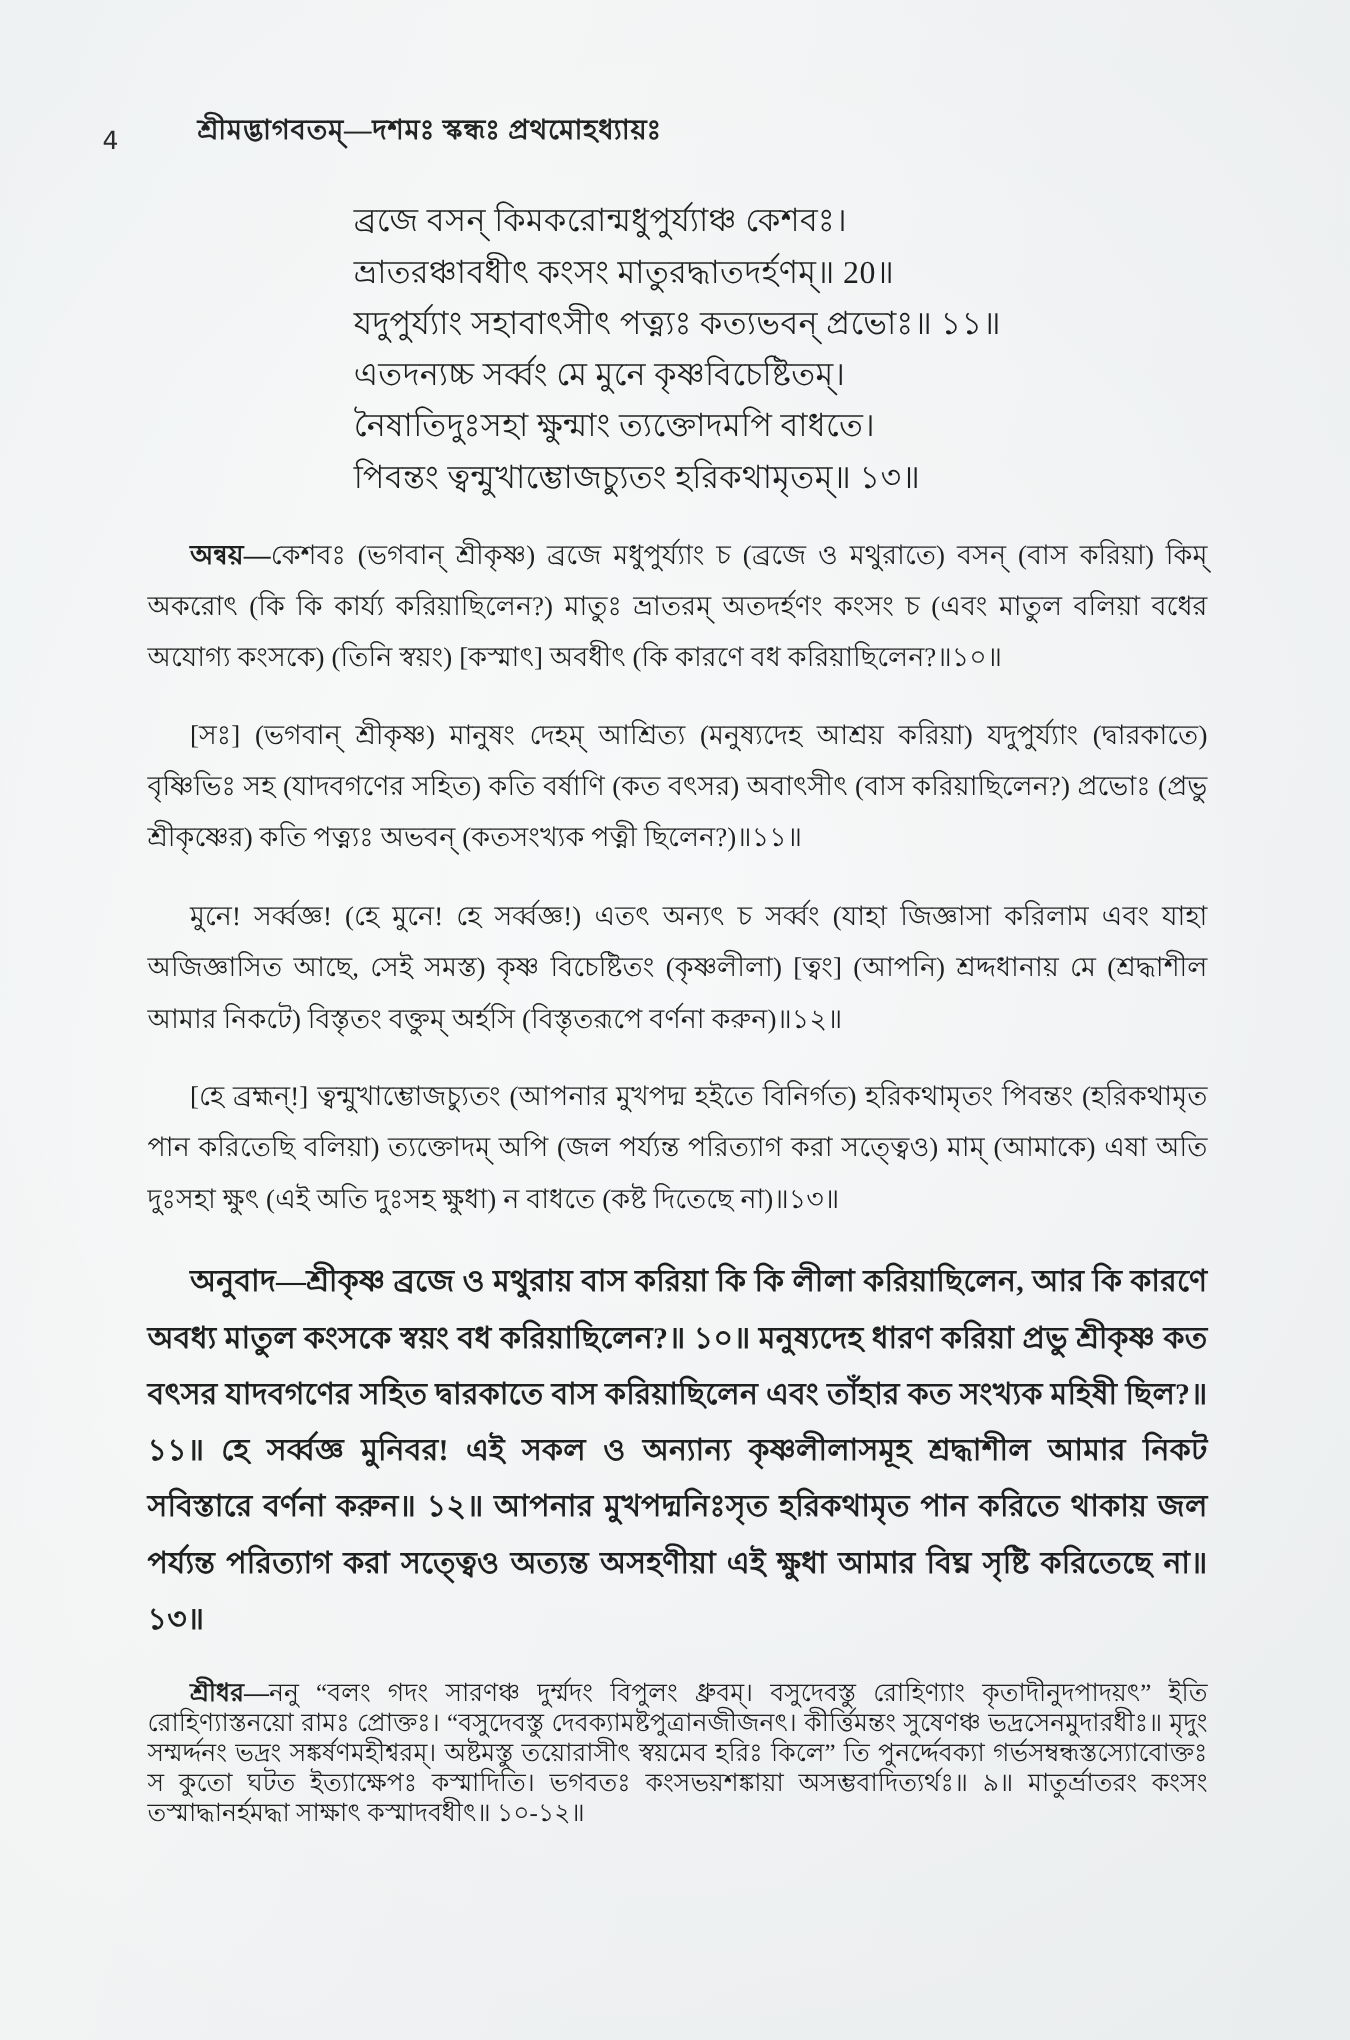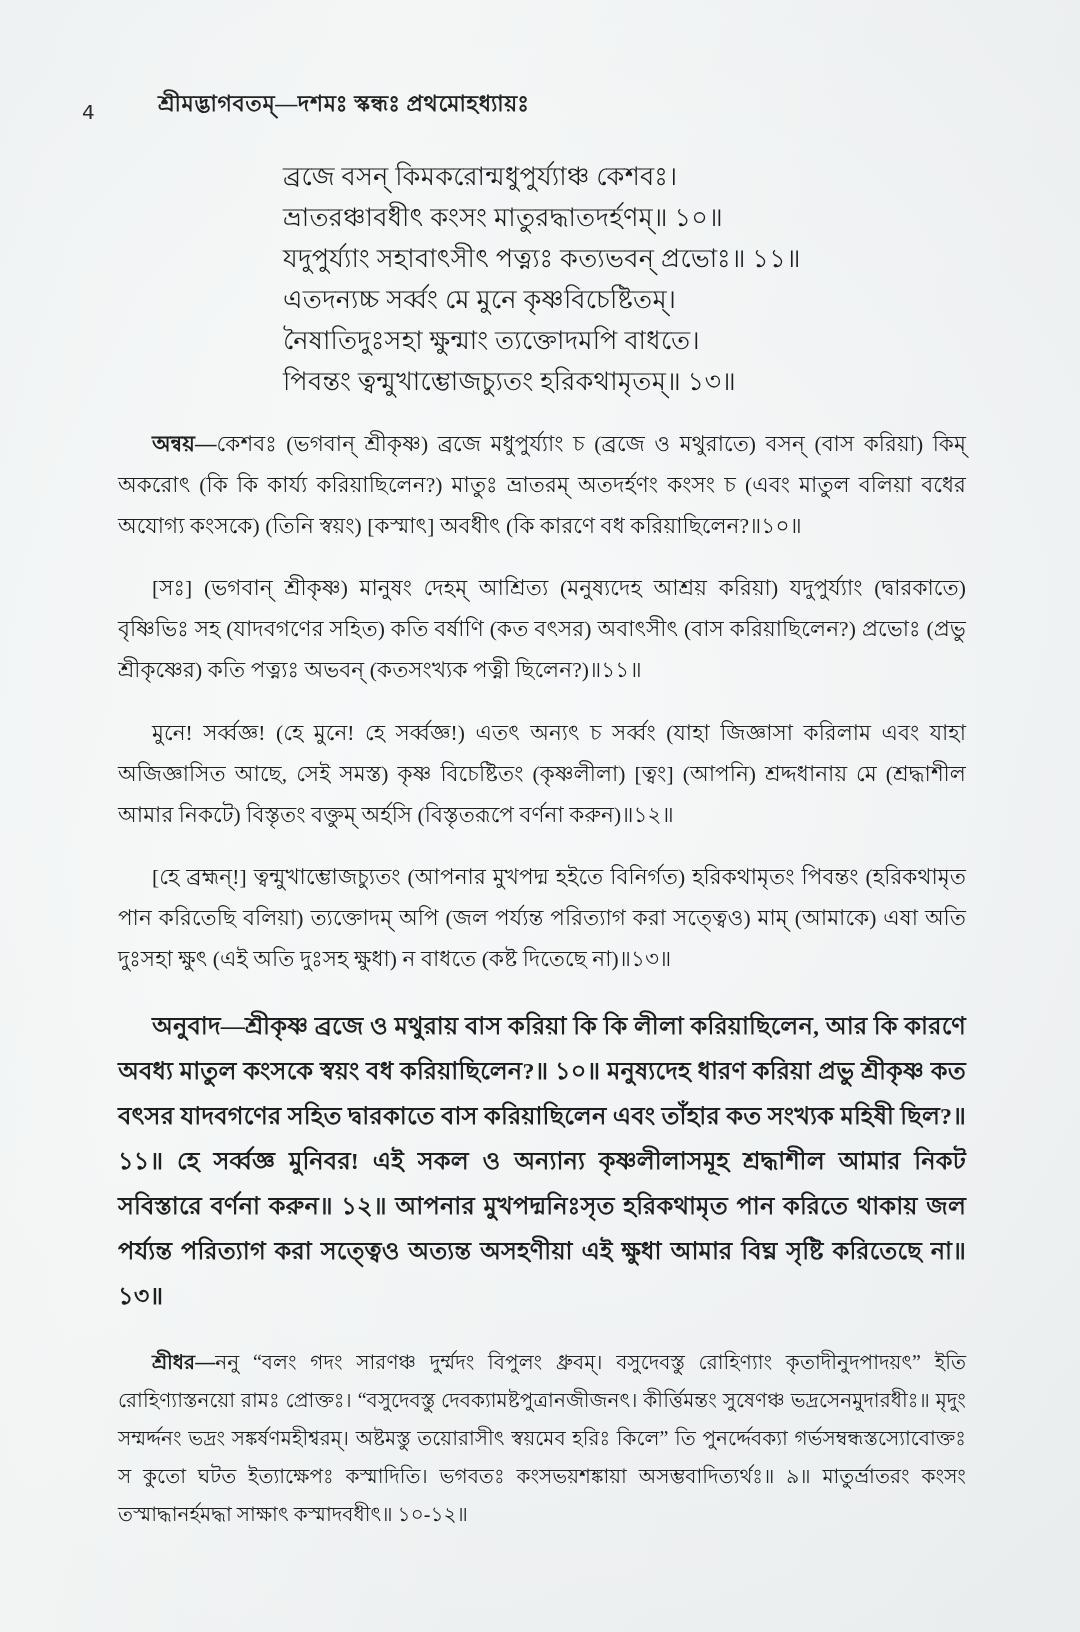--- a/index.html
+++ b/index.html
@@ -103,21 +103,21 @@
   .translation {
     margin-top: 22px;
   }
 
   
   .commentary {
     margin-top: 24px;
   }
   .commentary .para {
     font-size: 20px;
-    line-height: 38px;
+    line-height: 24px;
     letter-spacing: 0.05px;
   }
   .commentary .para .lead {
     font-weight: bold;
   }
 </style>
 </head>
 <body>
 
 <div class="paper"></div>
@@ -125,21 +125,21 @@
 <div class="page">
   <div class="content">
 
     <div class="runhead">
       <span class="folio">4</span>
       <span class="runhead-title">শ্রীমদ্ভাগবতম্—দশমঃ স্কন্ধঃ প্রথমোহধ্যায়ঃ</span>
     </div>
 
     <div class="verses">
       <div class="verse-line">ব্রজে বসন্ কিমকরোন্মধুপুর্য্যাঞ্চ কেশবঃ।</div>
-      <div class="verse-line">ভ্রাতরঞ্চাবধীৎ কংসং মাতুরদ্ধাতদর্হণম্॥ ১০॥</div>
+      <div class="verse-line">ভ্রাতরঞ্চাবধীৎ কংসং মাতুরদ্ধাতদর্হণম্॥ 20॥</div>
       <div class="verse-line">যদুপুর্য্যাং সহাবাৎসীৎ পত্ন্যঃ কত্যভবন্ প্রভোঃ॥ ১১॥</div>
       <div class="verse-line">এতদন্যচ্চ সর্ব্বং মে মুনে কৃষ্ণবিচেষ্টিতম্।</div>
       <div class="verse-line">নৈষাতিদুঃসহা ক্ষুন্মাং ত্যক্তোদমপি বাধতে।</div>
       <div class="verse-line">পিবন্তং ত্বন্মুখাম্ভোজচ্যুতং হরিকথামৃতম্॥ ১৩॥</div>
     </div>
 
     <div class="prose">
       <p class="para"><span class="lead">অন্বয়—</span><span>কেশবঃ (ভগবান্ শ্রীকৃষ্ণ) ব্রজে মধুপুর্য্যাং চ (ব্রজে ও মথুরাতে) বসন্ (বাস করিয়া) কিম্ অকরোৎ (কি কি কার্য্য করিয়াছিলেন?) মাতুঃ ভ্রাতরম্ অতদর্হণং কংসং চ (এবং মাতুল বলিয়া বধের অযোগ্য কংসকে) (তিনি স্বয়ং) [কস্মাৎ] অবধীৎ (কি কারণে বধ করিয়াছিলেন?॥১০॥</span></p>
       <p class="para"><span>[সঃ] (ভগবান্ শ্রীকৃষ্ণ) মানুষং দেহম্ আশ্রিত্য (মনুষ্যদেহ আশ্রয় করিয়া) যদুপুর্য্যাং (দ্বারকাতে) বৃষ্ণিভিঃ সহ (যাদবগণের সহিত) কতি বর্ষাণি (কত বৎসর) অবাৎসীৎ (বাস করিয়াছিলেন?) প্রভোঃ (প্রভু শ্রীকৃষ্ণের) কতি পত্ন্যঃ অভবন্ (কতসংখ্যক পত্নী ছিলেন?)॥১১॥</span></p>
       <p class="para"><span>মুনে! সর্ব্বজ্ঞ! (হে মুনে! হে সর্ব্বজ্ঞ!) এতৎ অন্যৎ চ সর্ব্বং (যাহা জিজ্ঞাসা করিলাম এবং যাহা অজিজ্ঞাসিত আছে, সেই সমস্ত) কৃষ্ণ বিচেষ্টিতং (কৃষ্ণলীলা) [ত্বং] (আপনি) শ্রদ্দধানায় মে (শ্রদ্ধাশীল আমার নিকটে) বিস্তৃতং বক্তুম্ অর্হসি (বিস্তৃতরূপে বর্ণনা করুন)॥১২॥</span></p>

